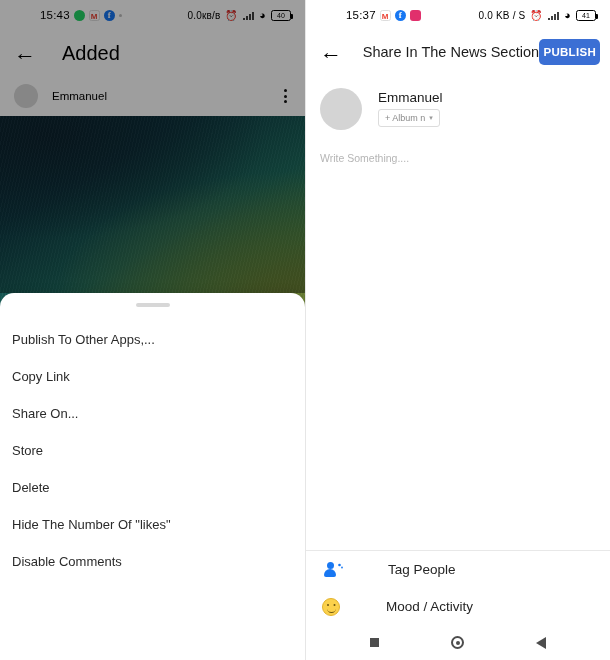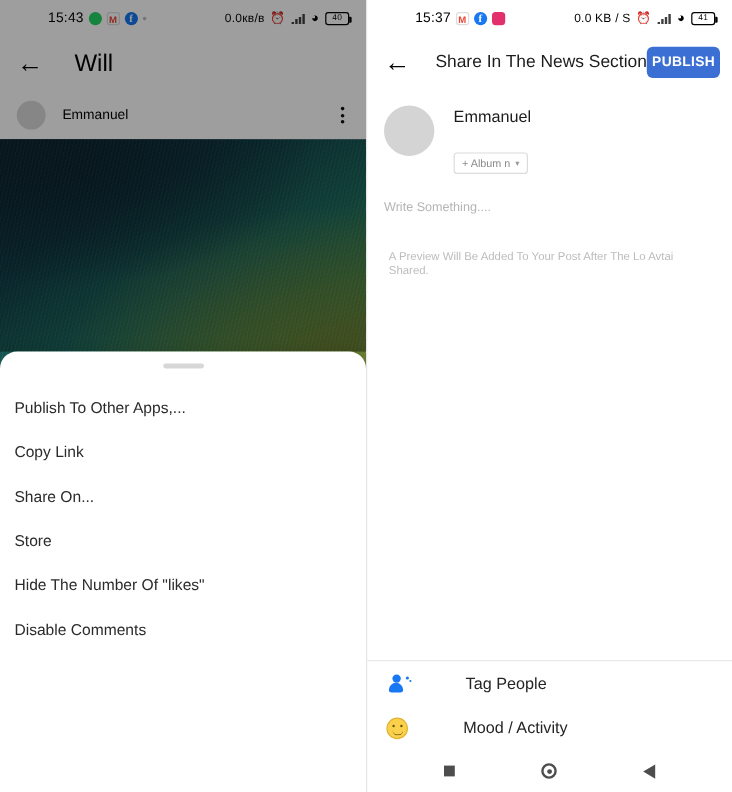--- a/index.html
+++ b/index.html
@@ -91,21 +91,21 @@
   .publish-btn {
     margin-left: auto; background: #3b6fd4; color: #ffffff;
     font-size: 11.5px; font-weight: bold; letter-spacing: .3px;
     padding: 7px 4px; border-radius: 5px; border: none; white-space: nowrap;
   }
   .r-userrow { display: flex; align-items: flex-start; padding: 14px 14px 0; }
   .avatar-lg { width: 42px; height: 42px; border-radius: 50%; background: #d4d4d4; flex: none; }
   .r-usercol { margin-left: 16px; padding-top: 2px; }
   .r-username { font-size: 13.5px; color: #1c1c1c; }
   .album-chip {
-    margin-top: 22px; display: inline-flex; align-items: center; gap: 4px;
+    margin-top: 4px; display: inline-flex; align-items: center; gap: 4px;
     border: 1px solid #dcdcdc; border-radius: 3px;
     padding: 3px 6px; font-size: 9px; color: #8a8a8a; background: #fff;
   }
   .caret { font-size: 7px; color: #9a9a9a; }
   .write-placeholder { padding: 22px 14px 0; font-size: 10.5px; color: #b5b5b5; }
   .preview-note { padding: 30px 18px 0; font-size: 9.5px; color: #bcbcbc; }
 
   .action-list { position: absolute; left: 0; right: 0; bottom: 35px; }
   .action-group { border-top: 1px solid #e8e8e8; }
   .action-item { height: 37px; display: flex; align-items: center; padding: 0 16px; font-size: 13.5px; color: #252525; gap: 32px; }
@@ -152,21 +152,21 @@
           <span class="sb-net">0.0кв/в</span>
           <span class="alarm">⏰</span>
           <span class="sig"></span>
           <span class="wifi">◕</span>
           <span class="battery">40</span>
         </div>
       </div>
 
       <div class="appbar">
         <span class="back-arrow">←</span>
-        <span class="appbar-title">Will</span>
+        <span class="appbar-title">Added</span>
       </div>
 
       <div class="authorrow">
         <div class="avatar-sm"></div>
         <span class="author-name">Emmanuel</span>
         <span class="kebab">
             <i></i>
             <i></i>
             <i></i>
           </span>
@@ -176,20 +176,21 @@
 
       <div class="dimmer"></div>
 
       <div class="sheet">
         <div class="drag-handle"></div>
         <div class="sheet-list">
           <div class="sheet-item">Publish To Other Apps,...</div>
           <div class="sheet-item">Copy Link</div>
           <div class="sheet-item">Share On...</div>
           <div class="sheet-item">Store</div>
+          <div class="sheet-item">Delete</div>
           <div class="sheet-item">Hide The Number Of "likes"</div>
           <div class="sheet-item">Disable Comments</div>
         </div>
       </div>
 
       <div class="navbar">
         <span class="nav-recents"></span>
         <span class="nav-home"></span>
         <span class="nav-back"></span>
       </div>
@@ -225,21 +226,20 @@
       <div class="r-usercol">
         <div class="r-username">Emmanuel</div>
         <div class="album-chip">
           <span>+ Album n</span>
           <span class="caret">▾</span>
         </div>
       </div>
     </div>
 
     <div class="write-placeholder">Write Something....</div>
-    <div class="preview-note">A Preview Will Be Added To Your Post After The Lo Avtai Shared.</div>
 
     <div class="action-list">
       <div class="action-group">
         <div class="action-item">
           <span class="act-ico ico-tag"></span>
           <span>Tag People</span>
         </div>
         <div class="action-item">
           <span class="act-ico ico-mood"></span>
           <span>Mood / Activity</span>

